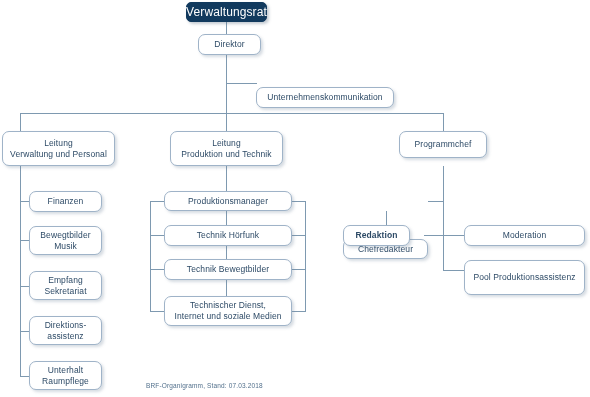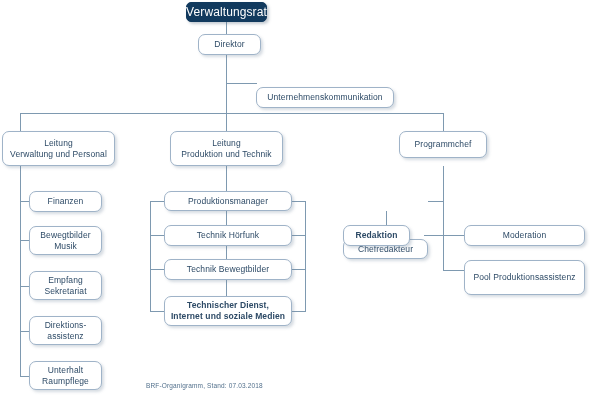--- a/index.html
+++ b/index.html
@@ -165,21 +165,21 @@
   </div>
 
   <div class="node" style="left:164px; top:225px; width:128px; height:21px;align-items:center;">
     <span class="label">Technik Hörfunk</span>
   </div>
 
   <div class="node" style="left:164px; top:259px; width:128px; height:21px;text-align:right;">
     <span class="label">Technik Bewegtbilder</span>
   </div>
 
-  <div class="node" style="left:164px; top:296px; width:128px; height:30px;font-weight:bold;">
+  <div class="node" style="left:164px; top:296px; width:128px; height:30px;">
     <span class="label">Technischer Dienst,
 Internet und soziale Medien</span>
   </div>
 
   <div class="node" style="left:343px; top:191px; width:85px; height:20px;margin-top:48px;">
     <span class="label">Chefredakteur</span>
   </div>
 
   <div class="node" style="left:343px; top:225px; width:67px; height:21px;font-weight:bold;">
     <span class="label">Redaktion</span>

